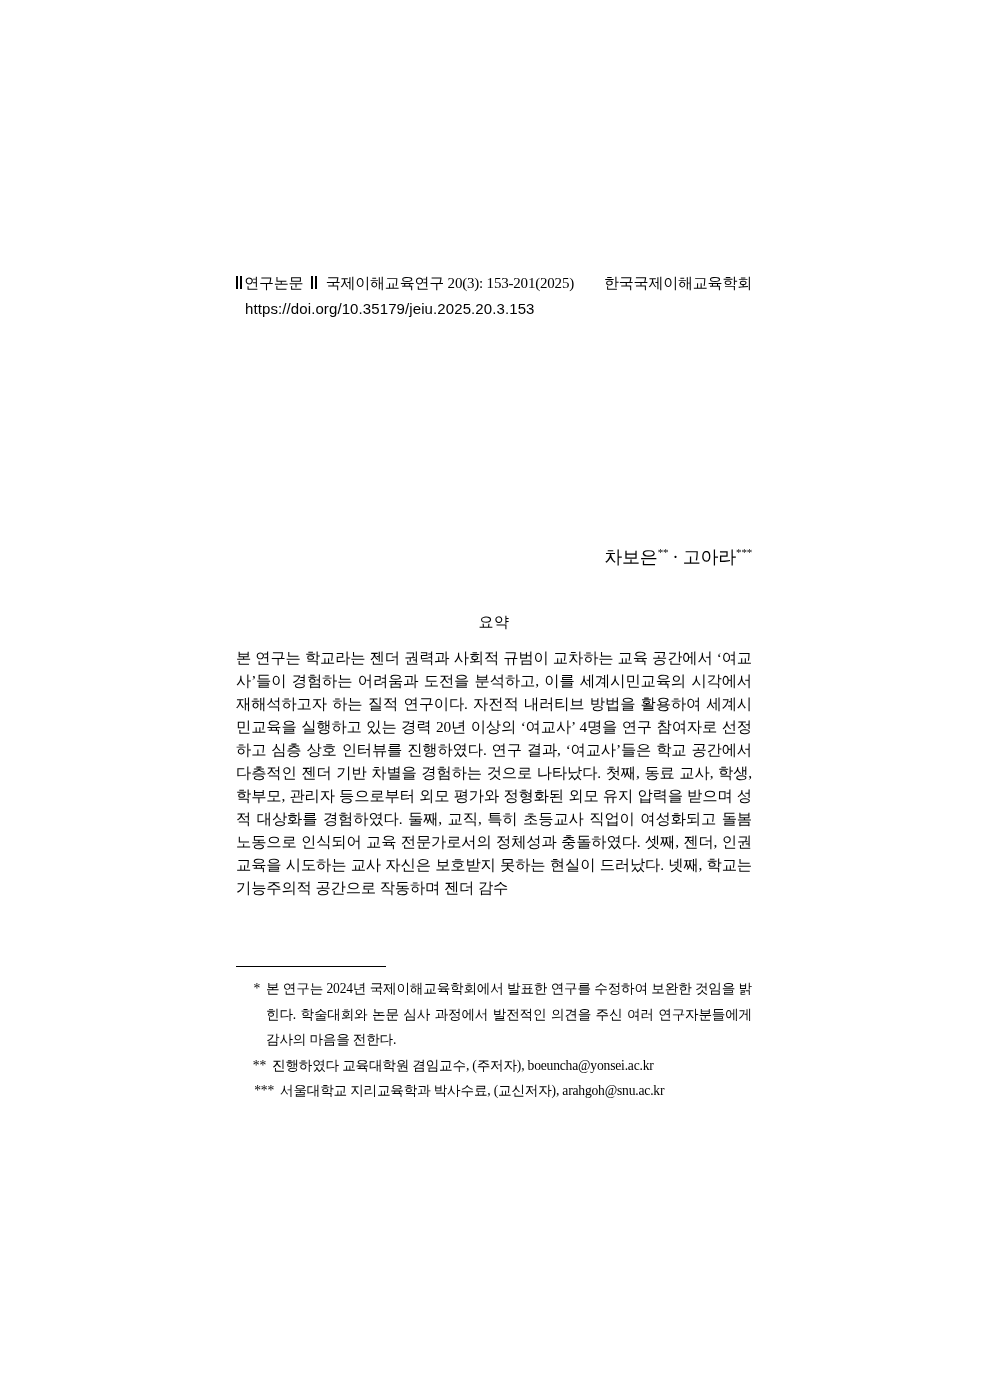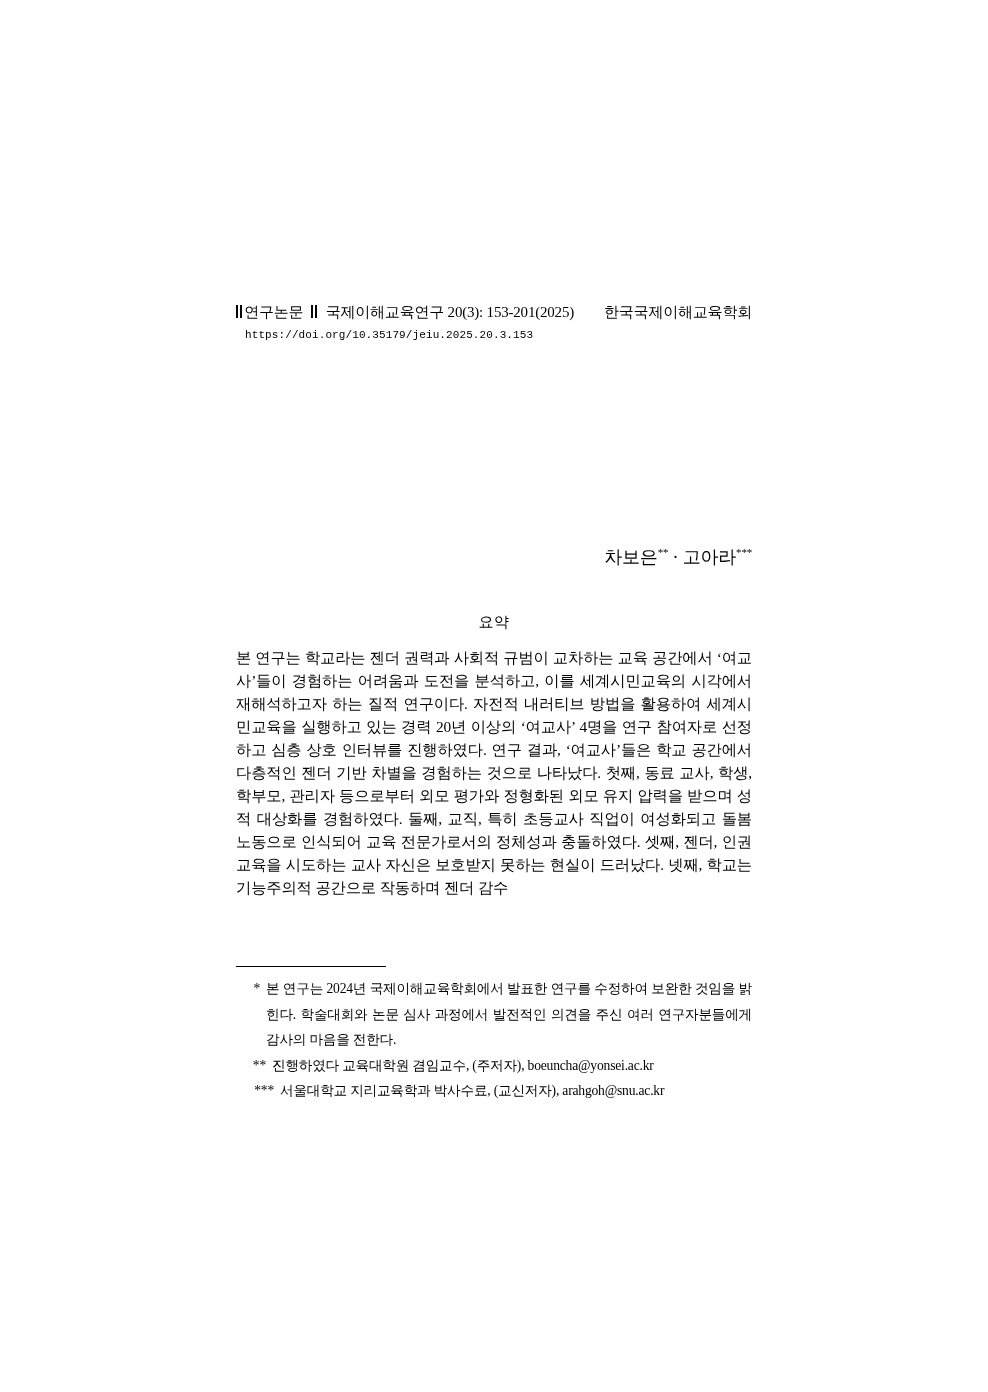--- a/index.html
+++ b/index.html
@@ -56,27 +56,26 @@
   }
   .bar-mark::before { left: 0; }
   .bar-mark::after  { left: 4px; }
 
   .hdr-type { font-size: 15px; }
   .hdr-journal { font-size: 15px; margin-left: 6px; }
   .hdr-society {
     font-size: 15px;
     margin-left: auto;
     padding-left: 30px;
-    margin-top: 29px;
   }
   .doi {
     margin-top: 7px;
     margin-left: 9px;
-    font-size: 11px;
-    font-family: Liberation Mono, monospace;
+    font-size: 15px;
+    font-family: Liberation Sans, sans-serif;
     letter-spacing: 0.1px;
   }
 
   
   .title-block {
     position: absolute;
     left: 236px;
     top: 392px;
     width: 516px;
     text-align: center;

